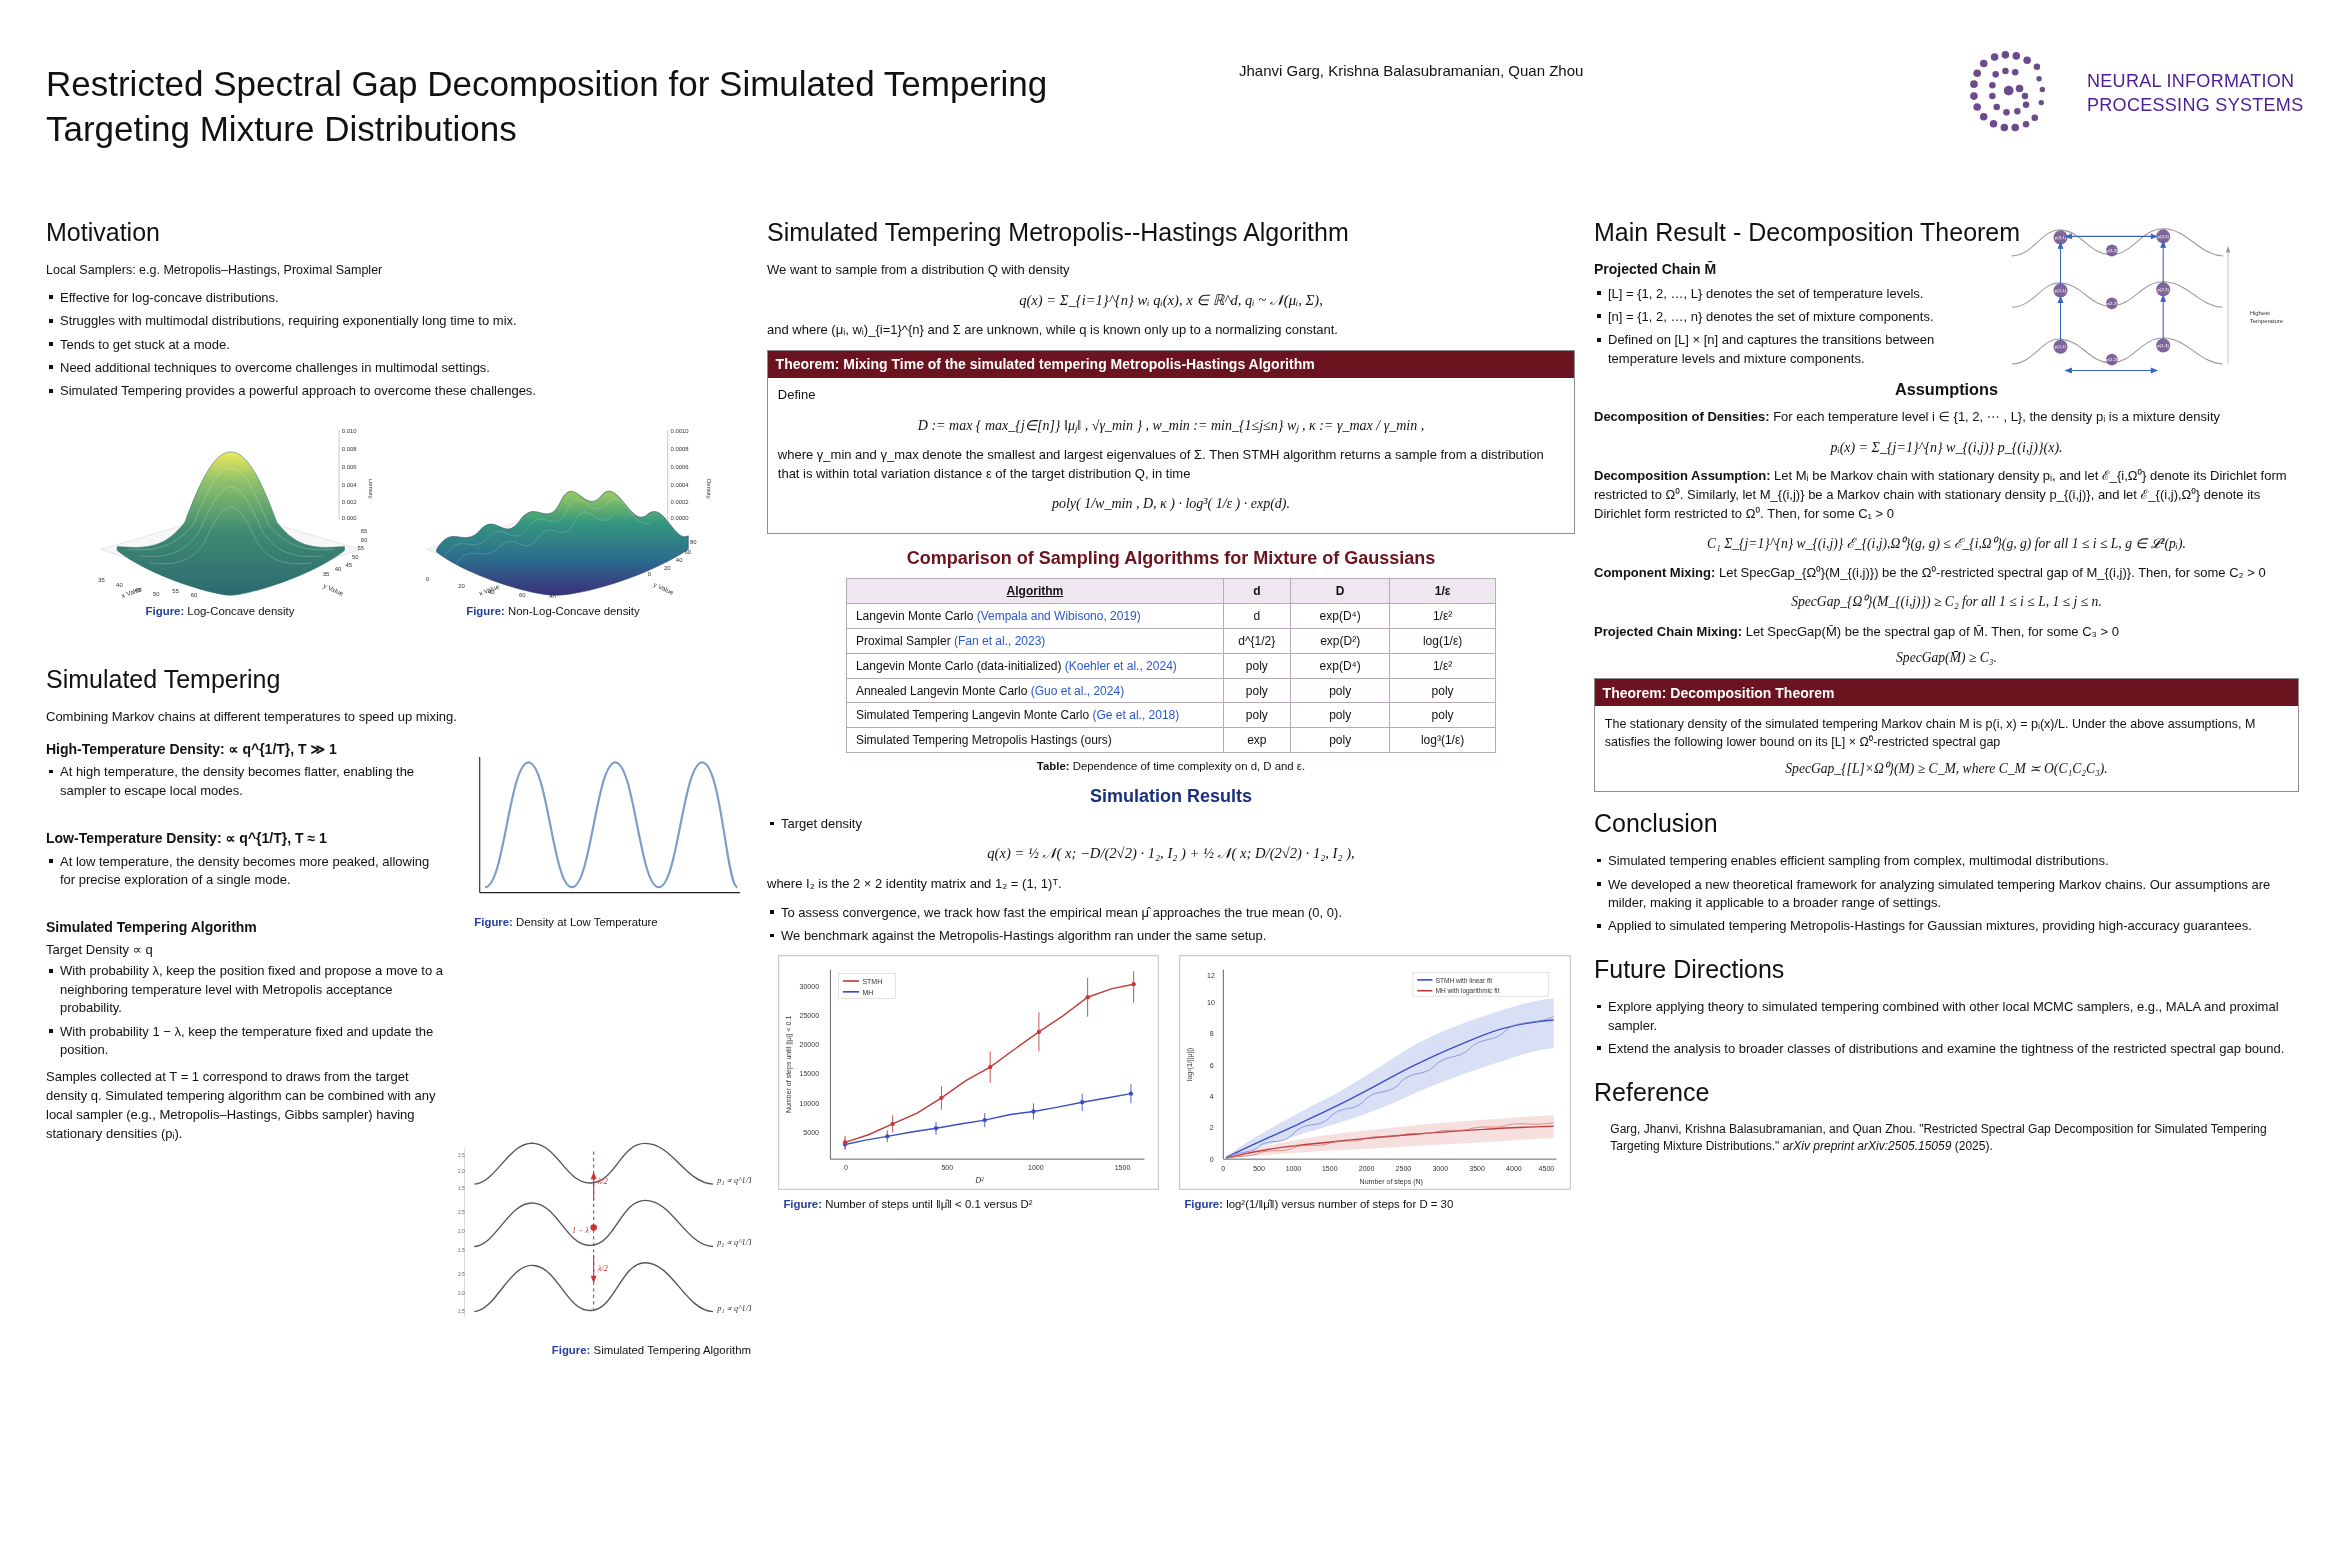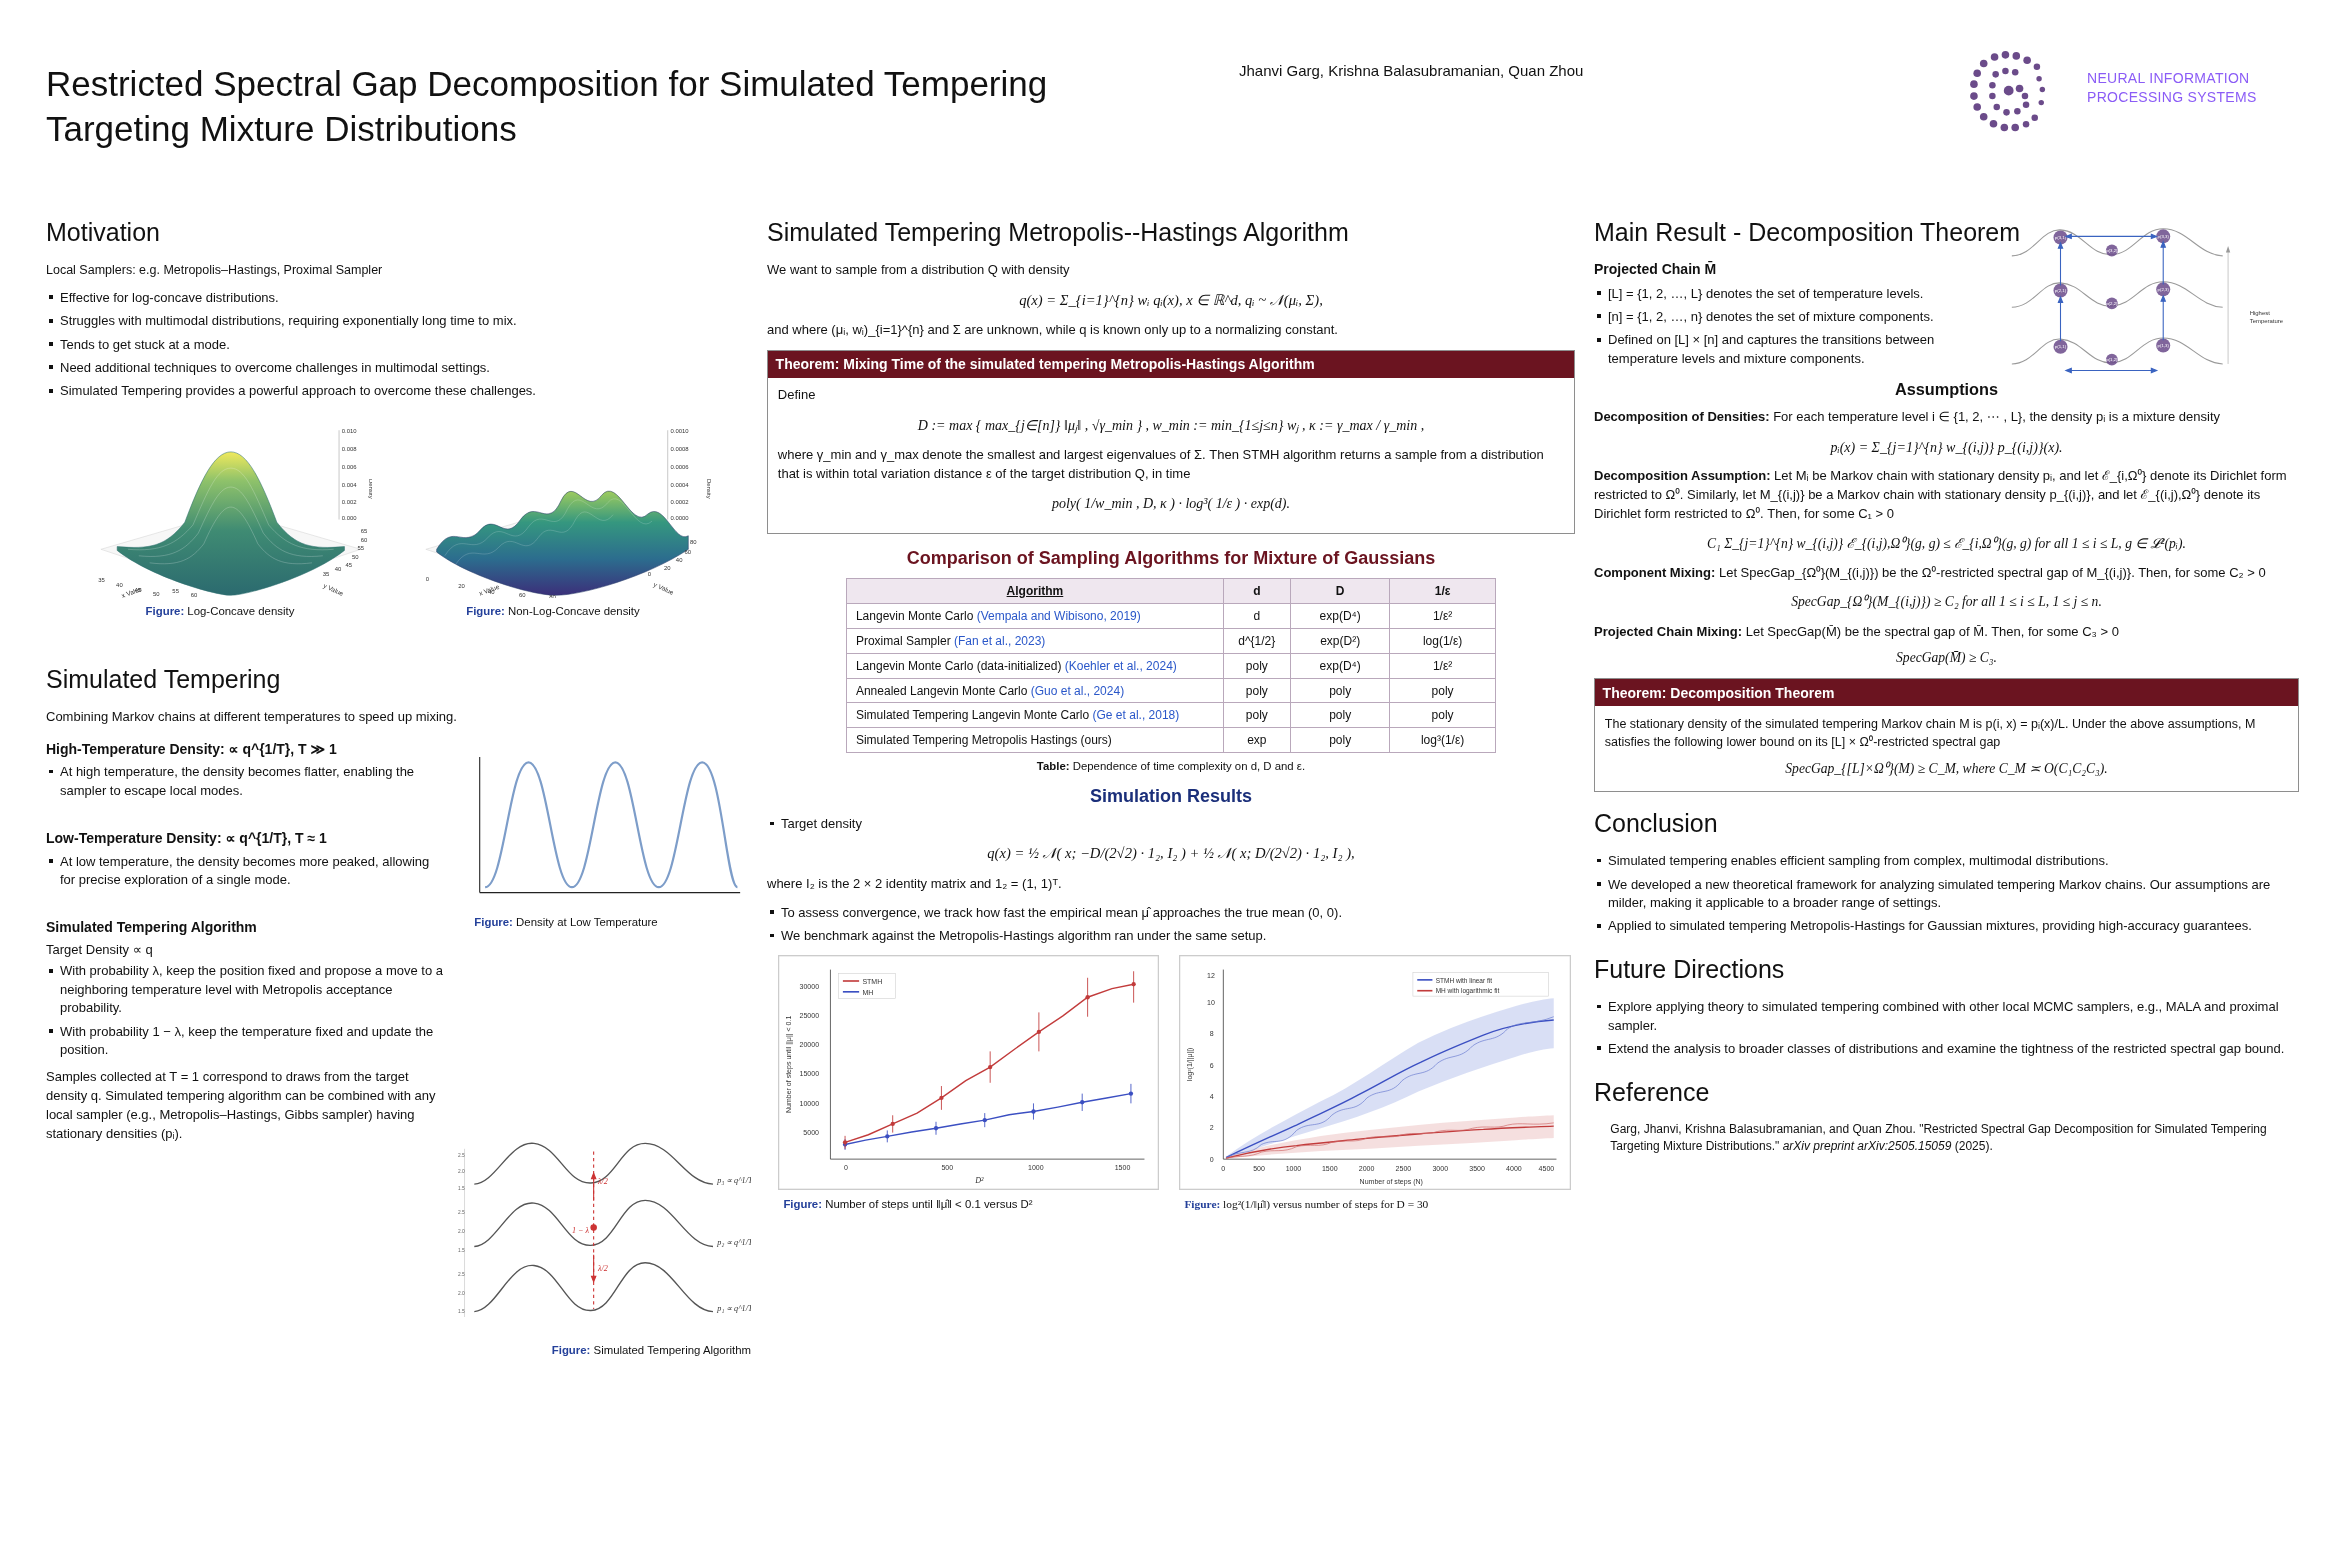--- a/index.html
+++ b/index.html
@@ -18,22 +18,22 @@
   .title{
     position:absolute;left:46px;top:62px;width:1030px;
     font-size:35px;line-height:1.28;font-weight:400;color:#111;
   }
   .authors{
     position:absolute;left:1239px;top:60px;width:423px;
     font-size:15px;line-height:1.5;color:#111;
   }
   .neurips{position:absolute;left:1962px;top:46px;width:347px;height:108px;}
   .neurips-text{
-    position:absolute;left:125px;top:23px;font-size:14px;line-height:1.35;
-    letter-spacing:0.3px;color:#8b5cf6;
+    position:absolute;left:125px;top:23px;font-size:18px;line-height:1.35;
+    letter-spacing:0.3px;color:#4c1d95;
   }
 
   
   .col{position:absolute;top:217px;}
   .col1{left:46px;width:705px;}
   .col2{left:767px;width:808px;}
   .col3{left:1594px;width:705px;}
 
   h2.sec{
     font-size:25px;font-weight:400;margin:0 0 14px 0;color:#111;line-height:1.2;
@@ -569,21 +569,21 @@
           <path d="M85,370 C140,330 200,300 260,268 C320,240 380,195 440,160 C500,130 560,110 620,92 C650,84 670,80 690,78 L690,170 C670,172 650,176 620,186 C560,205 500,225 440,250 C380,280 320,300 260,318 C200,336 140,356 85,374 Z" fill="#8a9ae0" opacity="0.32"></path>
           <path d="M85,372 C140,352 200,342 260,332 C320,324 380,318 440,312 C500,306 560,302 620,298 C650,296 670,295 690,294 L690,336 C670,337 650,338 620,340 C560,344 500,347 440,350 C380,354 320,357 260,360 C200,364 140,368 85,374 Z" fill="#e09a9a" opacity="0.32"></path>
 
           <path d="M85,372 C130,350 175,330 215,312 C255,292 290,278 330,256 C370,236 405,214 445,196 C485,176 520,162 560,146 C600,130 640,122 690,118" fill="none" stroke="#3b4fc2" stroke-width="2.6"></path>
 
           <path d="M85,373 C130,362 175,354 215,350 C255,345 290,342 330,338 C370,334 405,331 445,328 C485,325 520,322 560,320 C600,317 640,316 690,314" fill="none" stroke="#c23b3b" stroke-width="2.6"></path>
 
           <path d="M85,372 C110,358 130,368 150,348 C175,336 190,352 215,322 C240,304 258,320 280,294 C305,274 322,290 345,262 C370,244 388,258 410,230 C435,210 452,224 475,198 C500,180 516,192 540,166 C565,148 582,160 605,134 C630,118 650,128 690,112" fill="none" stroke="#6a7bd0" stroke-width="1.4" opacity="0.9"></path>
           <path d="M85,373 C110,368 130,372 150,362 C175,356 190,364 215,352 C240,346 258,354 280,344 C305,338 322,346 345,336 C370,330 388,338 410,330 C435,324 452,332 475,324 C500,318 516,326 540,318 C565,312 582,320 605,312 C630,306 650,314 690,308" fill="none" stroke="#d06a6a" stroke-width="1.4" opacity="0.9"></path>
         </svg>
-        <div class="figcap" style="text-align:left;padding-left:5.4px;font-family:Liberation Serif, serif;">
+        <div class="figcap" style="text-align:left;padding-left:5.4px;">
           <span>Figure:</span><span class="w"> log²(1/‖μ̂‖) versus number of steps for D = 30</span>
         </div>
       </div>
     </div>
   </div>
 
   <div class="col col3">
     <h2 class="sec">Main Result - Decomposition Theorem</h2>
 
     <div style="position:relative;">

